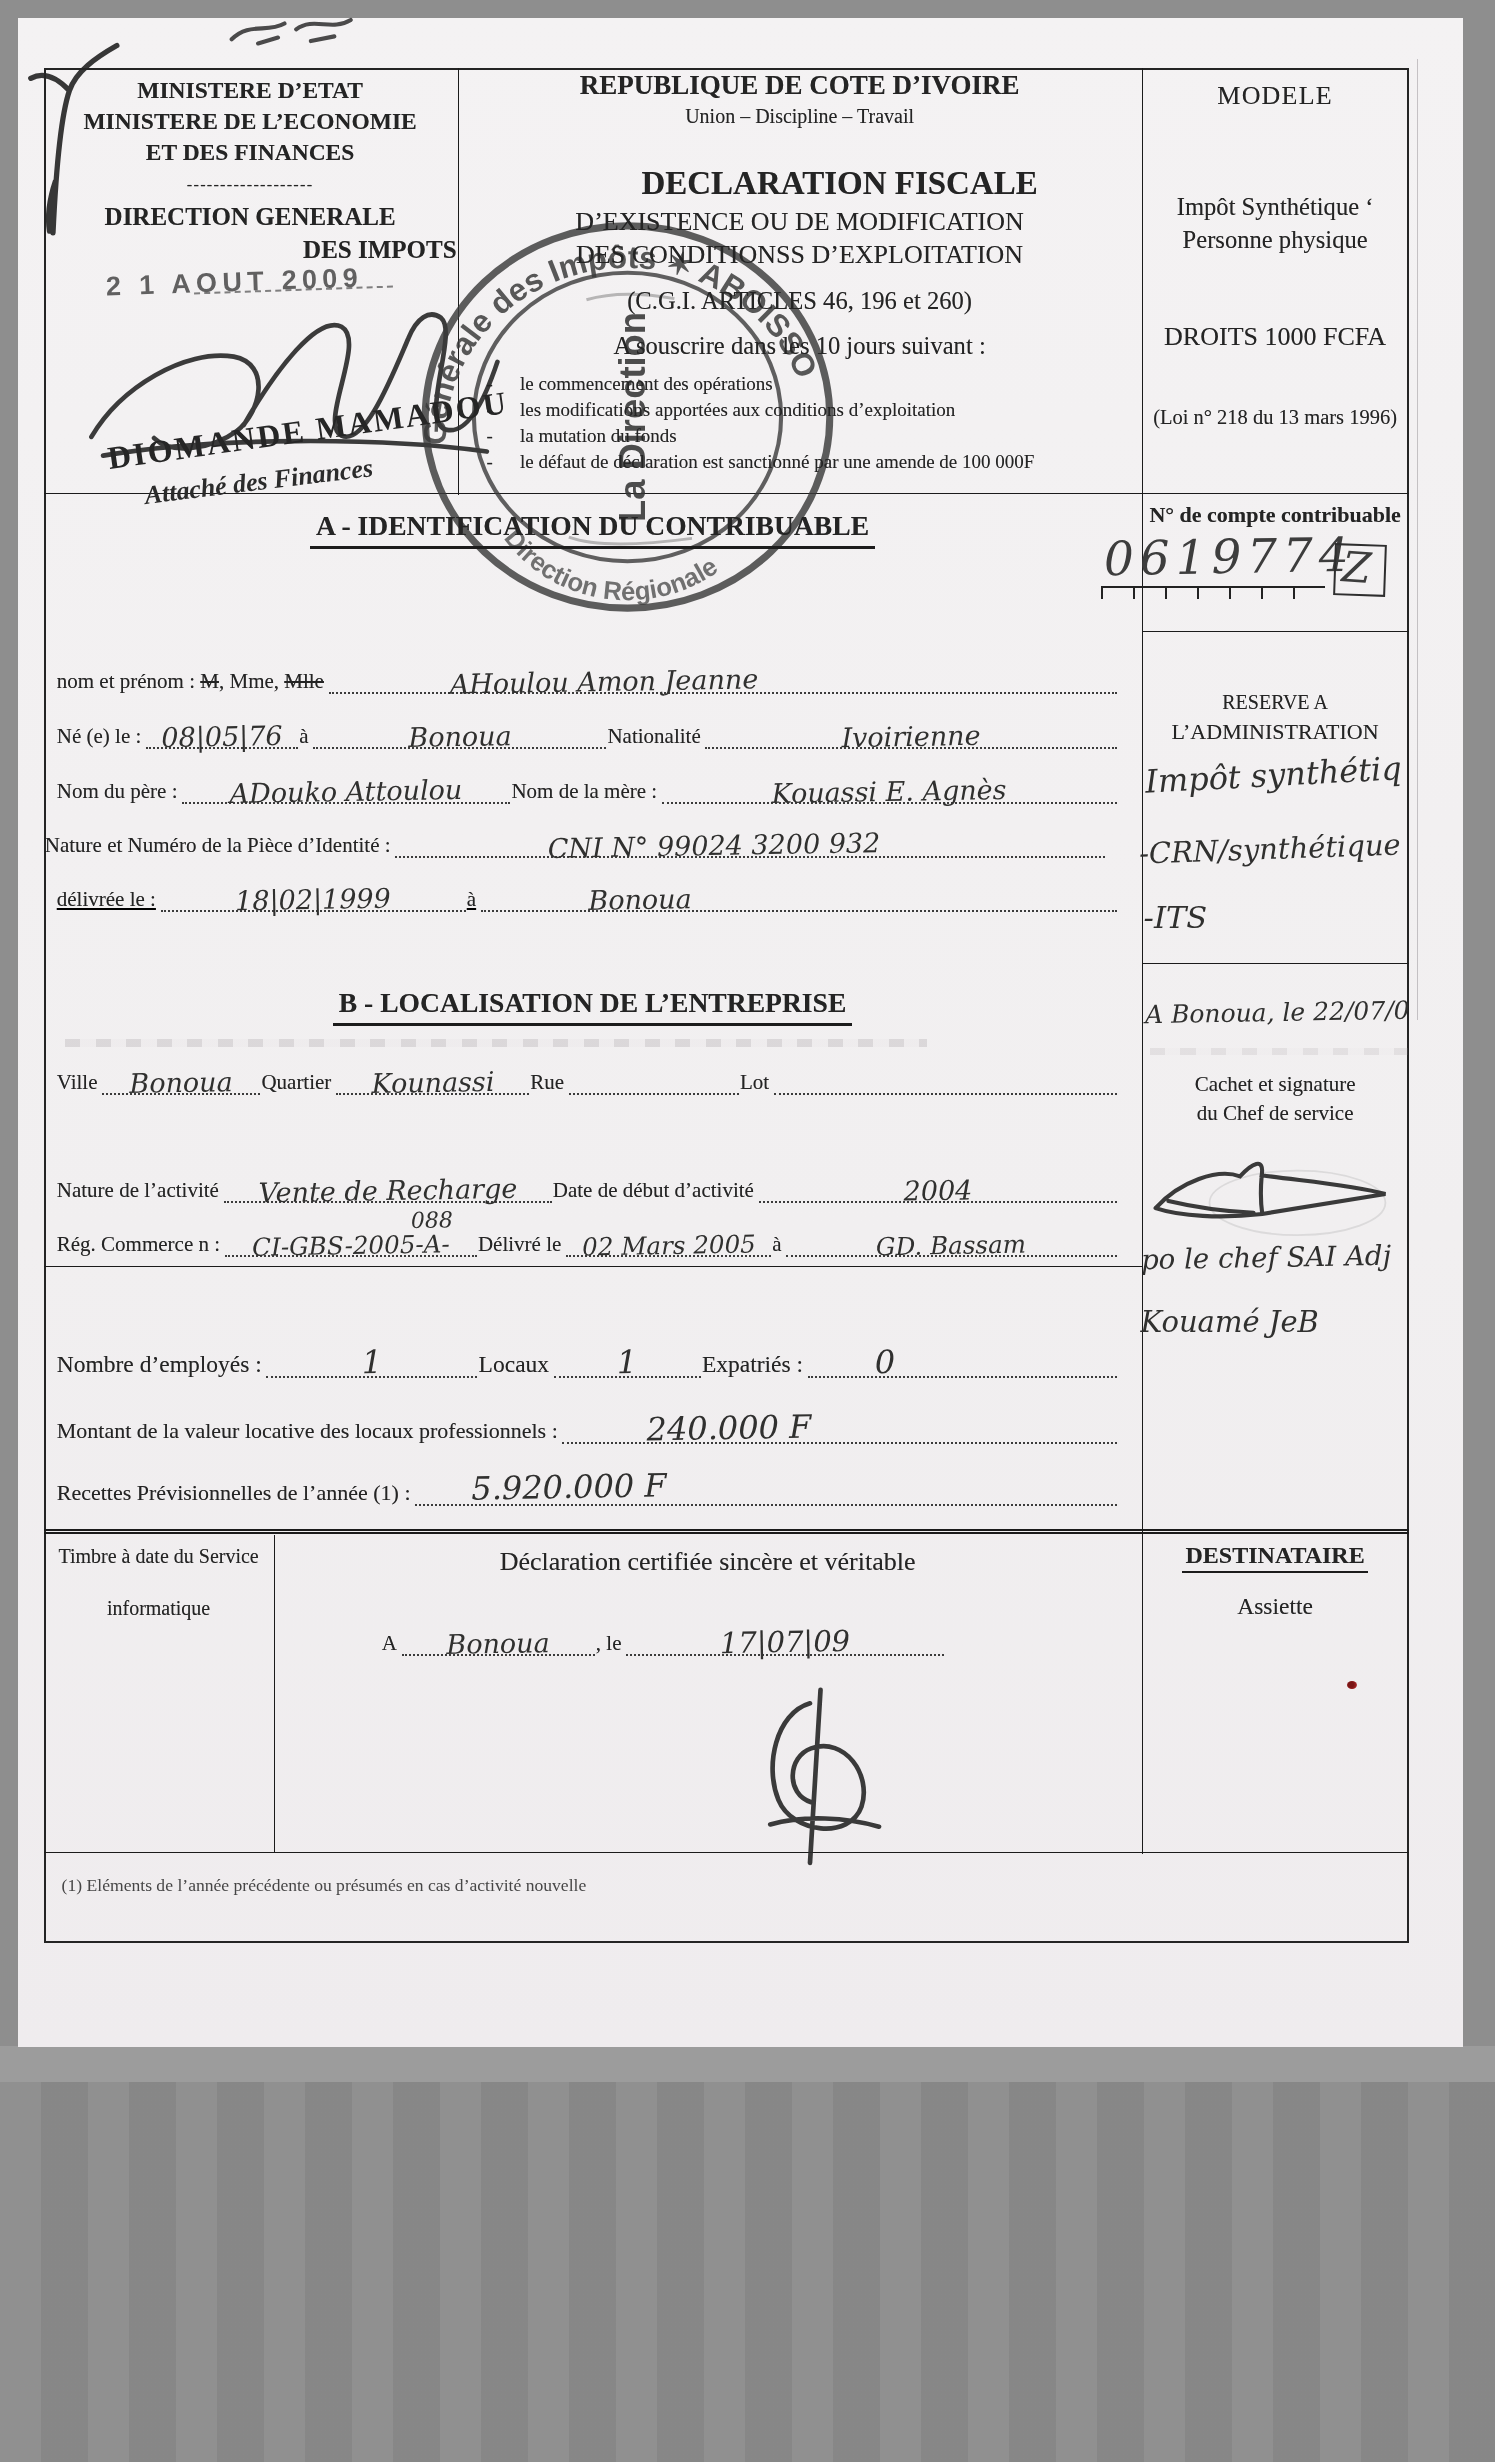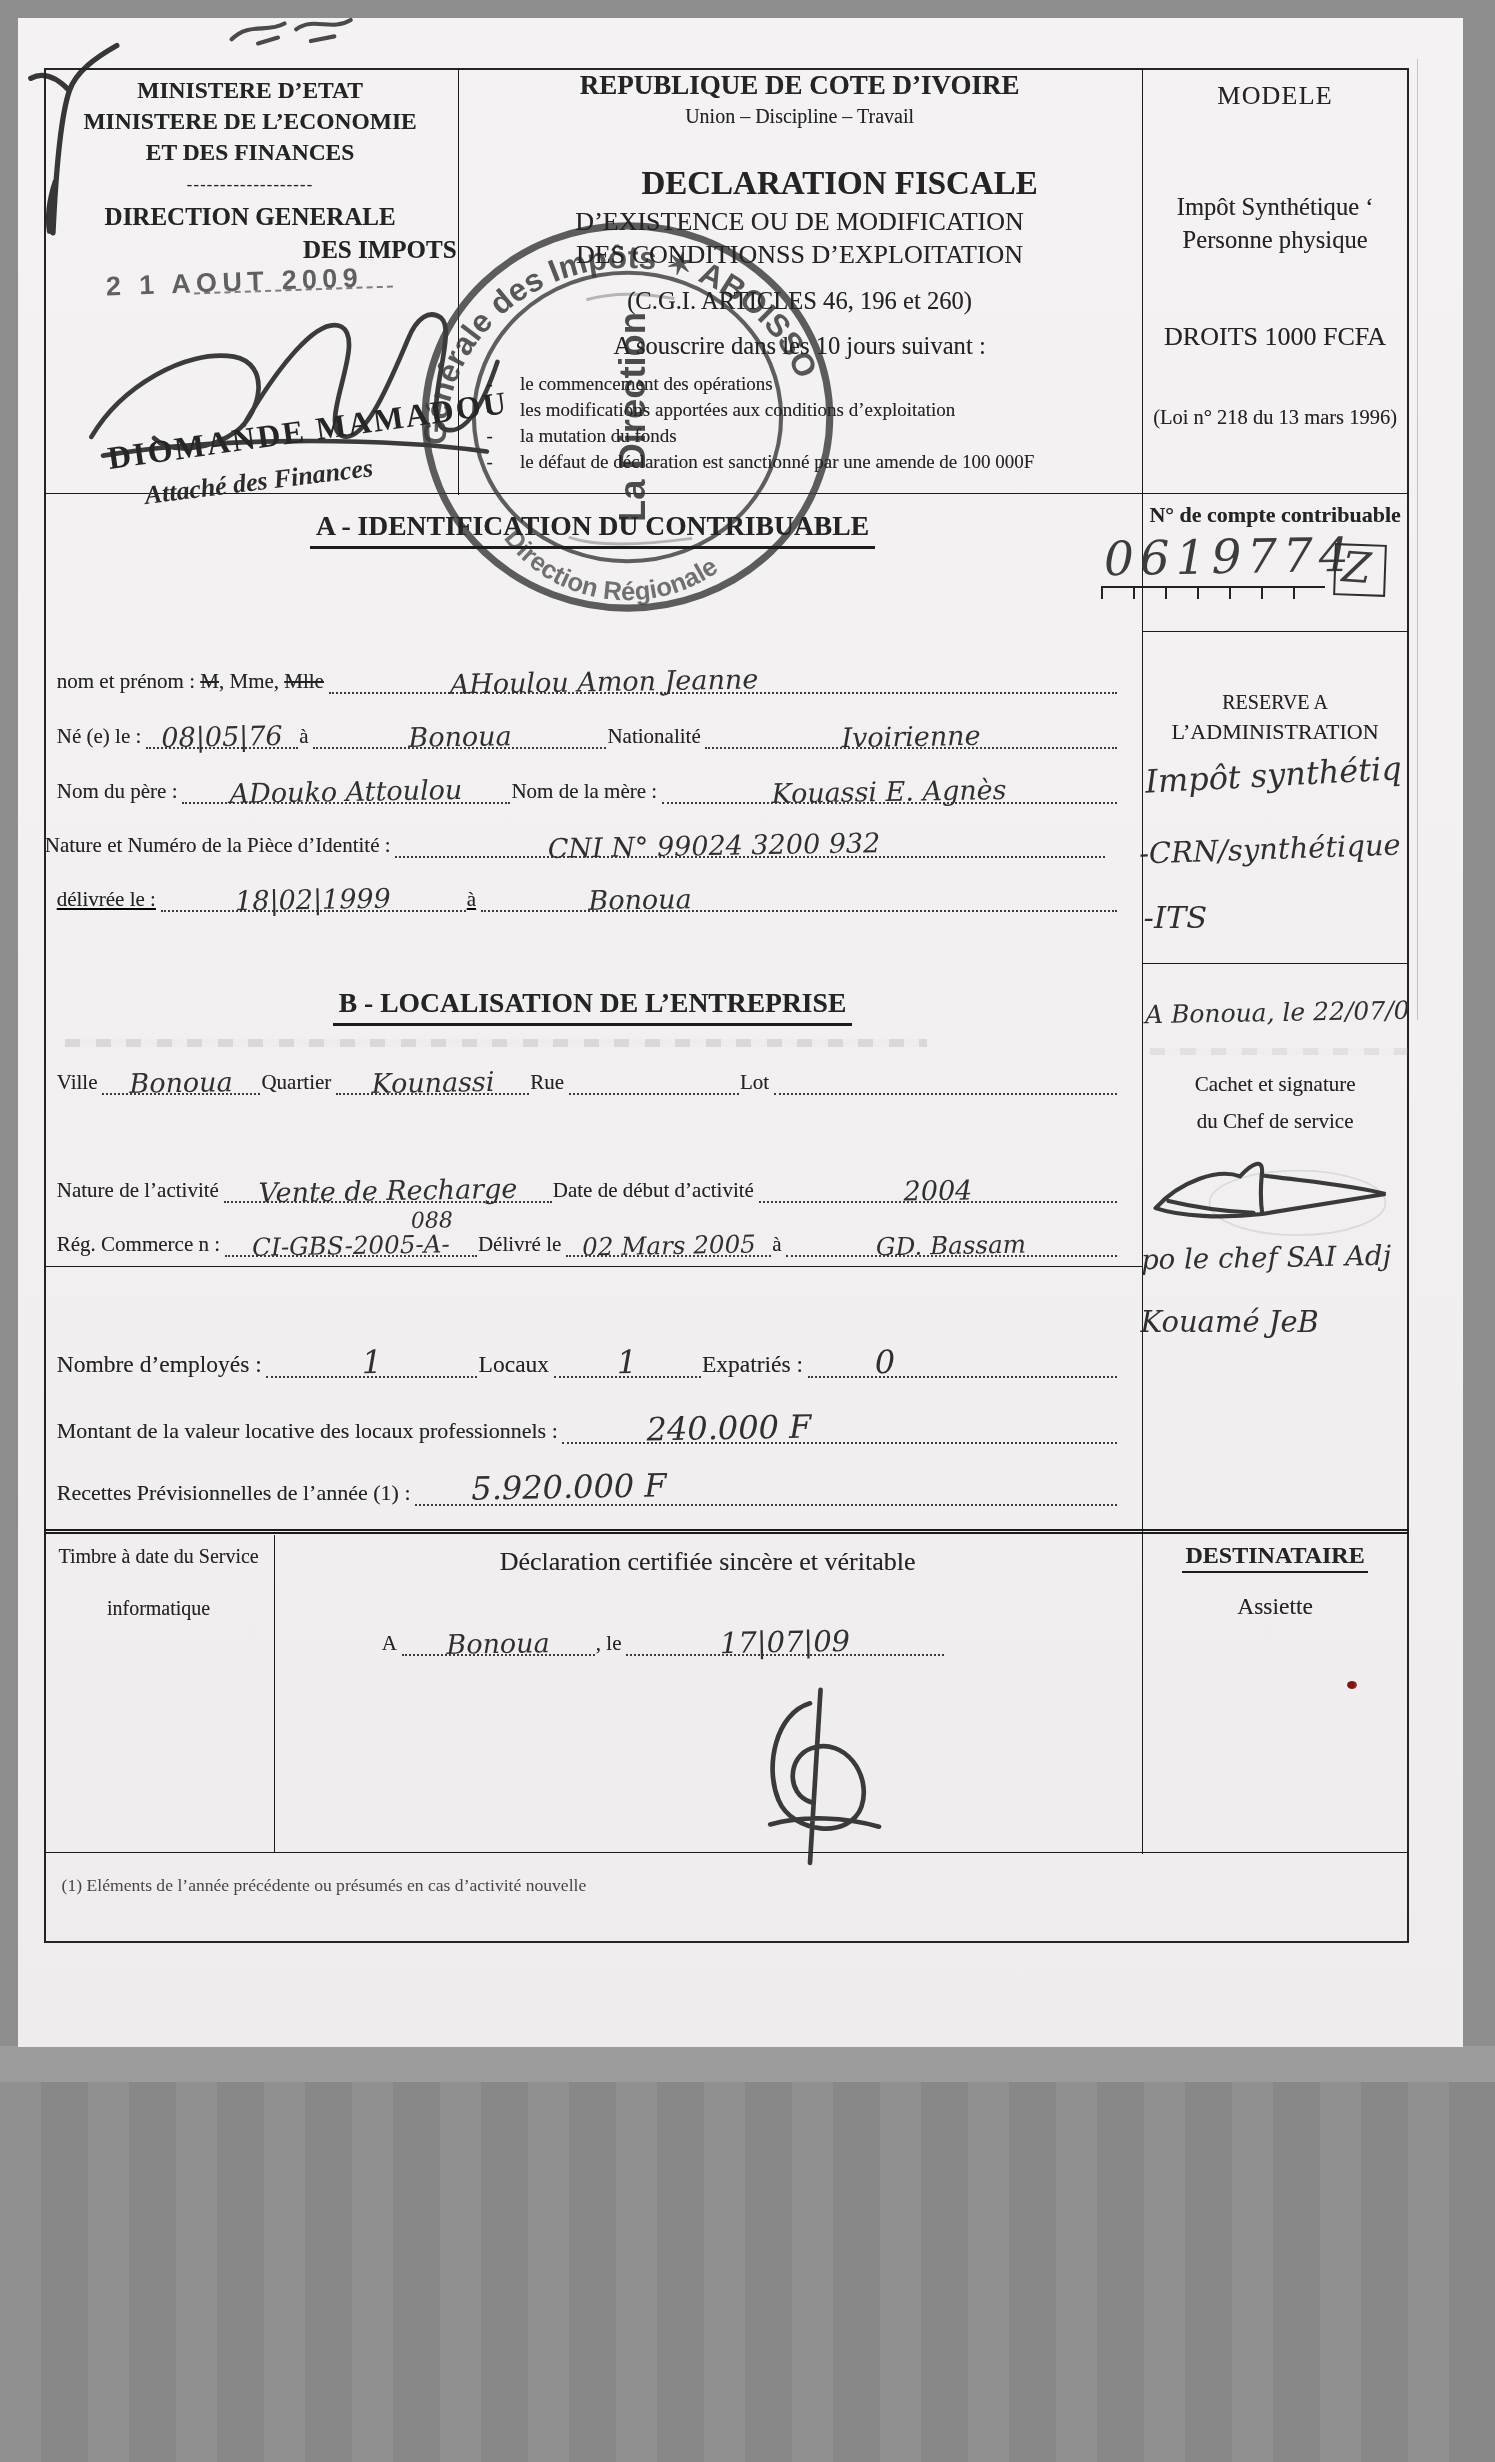--- a/index.html
+++ b/index.html
@@ -272,21 +272,21 @@
 
   <div class="abs ser ctr" style="left:1124px;top:673px;width:267px;font-size:20px;">RESERVE A</div>
   <div class="abs ser ctr" style="left:1124px;top:701px;width:267px;font-size:22px;">L’ADMINISTRATION</div>
   <div class="abs hw" style="left:1127px;top:738px;font-size:32px;transform:rotate(-3deg);">Impôt synthétiq</div>
   <div class="abs hw" style="left:1121px;top:814px;font-size:29px;transform:rotate(-2deg);">-CRN/synthétique</div>
   <div class="abs hw" style="left:1126px;top:882px;font-size:30.5px;">-ITS</div>
 
   <div class="abs hw" style="left:1127px;top:980px;font-size:25px;transform:rotate(-1deg);">A Bonoua, le 22/07/0</div>
 
   <div class="abs ser ctr" style="left:1124px;top:1054px;width:267px;font-size:21px;">Cachet et signature</div>
-  <div class="abs ser ctr" style="left:1124px;top:1083px;width:267px;font-size:21px;margin-top:8px;">du Chef de service</div>
+  <div class="abs ser ctr" style="left:1124px;top:1083px;width:267px;font-size:21px;">du Chef de service</div>
 
   <svg class="abs" style="left:1127px;top:1129px;width:258px;height:94px" viewBox="0 0 440 160">
     <ellipse cx="260" cy="95" rx="150" ry="55" fill="none" stroke="#9a9a9a" stroke-width="3" opacity=".25"></ellipse>
     <path d="M18 104 C60 58,125 36,162 50 C182 28,204 16,199 48 C270 58,352 64,410 80 L200 114 C130 122,60 118,18 104
              M199 48 C197 72,196 88,200 114 M40 92 C90 104,140 110,185 112" stroke="#2a2a2a" stroke-width="7" fill="none" stroke-linecap="round" opacity=".92"></path>
   </svg>
 
   <div class="abs hw" style="left:1123px;top:1223px;font-size:27.6px;transform:rotate(-1deg);">po le chef SAI Adj</div>
   <div class="abs hw" style="left:1123px;top:1287px;font-size:29px;">Kouamé  JeB</div>
 

